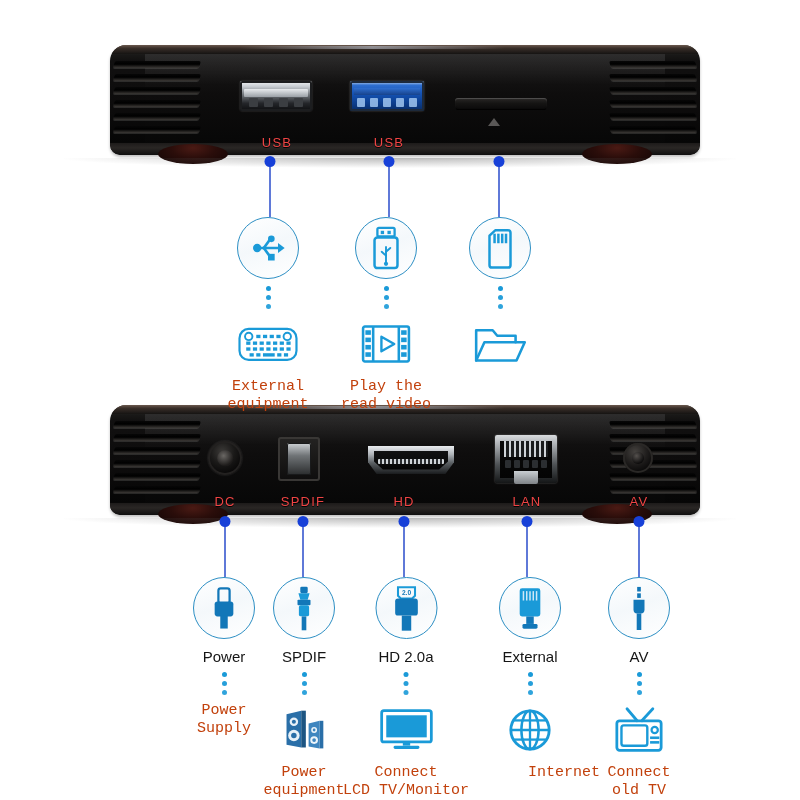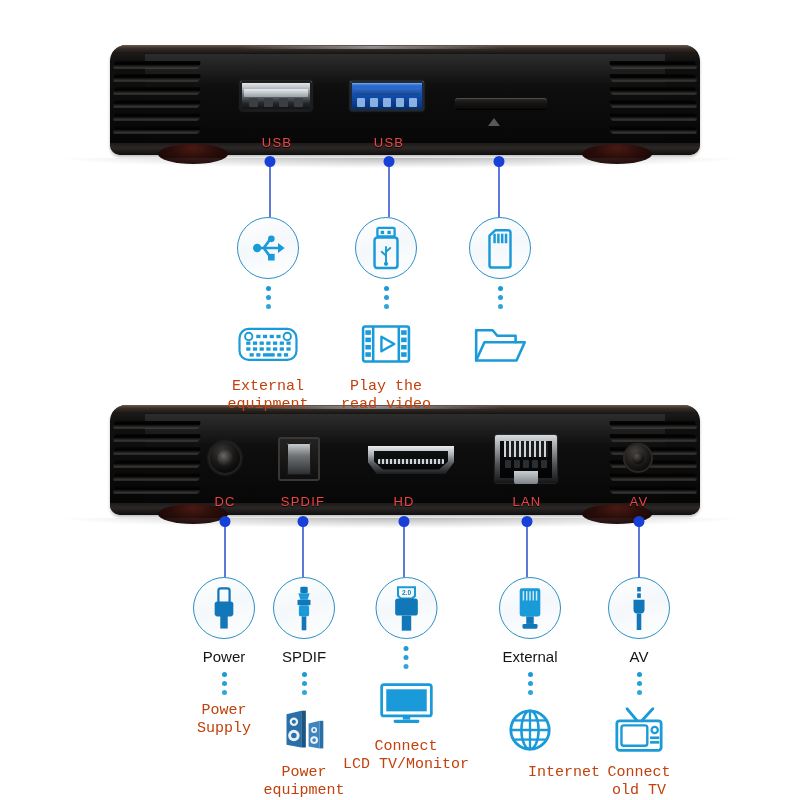--- a/index.html
+++ b/index.html
@@ -552,20 +552,21 @@
 
   <div class="col" style="left:406px;top:577px;width:175px;">
     <div class="circle">
       <svg width="34" height="48" viewBox="0 0 36 50">
         <path d="M9 3 L27 3 L27 12 L24 15 L12 15 L9 12 Z" fill="none" stroke="#1a9ad8" stroke-width="2.2"></path>
         <text x="18" y="11.5" font-family="Liberation Sans, sans-serif" font-size="7" font-weight="bold" fill="#1277b8" text-anchor="middle">2.0</text>
         <rect x="6" y="15" width="24" height="18" rx="3" fill="#1277b8"></rect>
         <rect x="13" y="33" width="10" height="16" fill="#1277b8"></rect>
       </svg>
     </div>
+    <div class="lbl">HD  2.0a</div>
     <div class="dots">
         <i></i>
         <i></i>
         <i></i>
       </div>
     <div class="sub-icon">
       <svg width="56" height="46" viewBox="0 0 60 50">
         <rect x="3" y="4" width="54" height="34" rx="2.5" fill="none" stroke="#1a9ad8" stroke-width="3"></rect>
         <rect x="8" y="9" width="44" height="24" fill="#1a9ad8"></rect>
         <rect x="26" y="38" width="8" height="4" fill="#1a9ad8"></rect>

